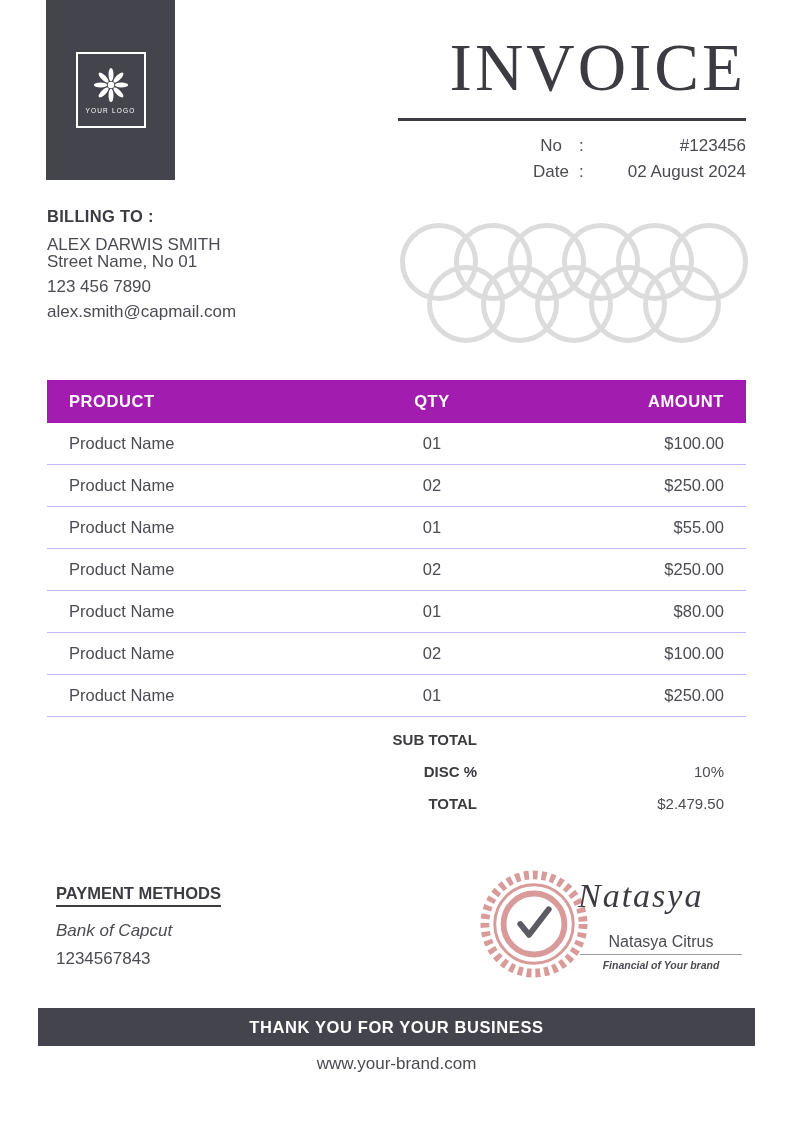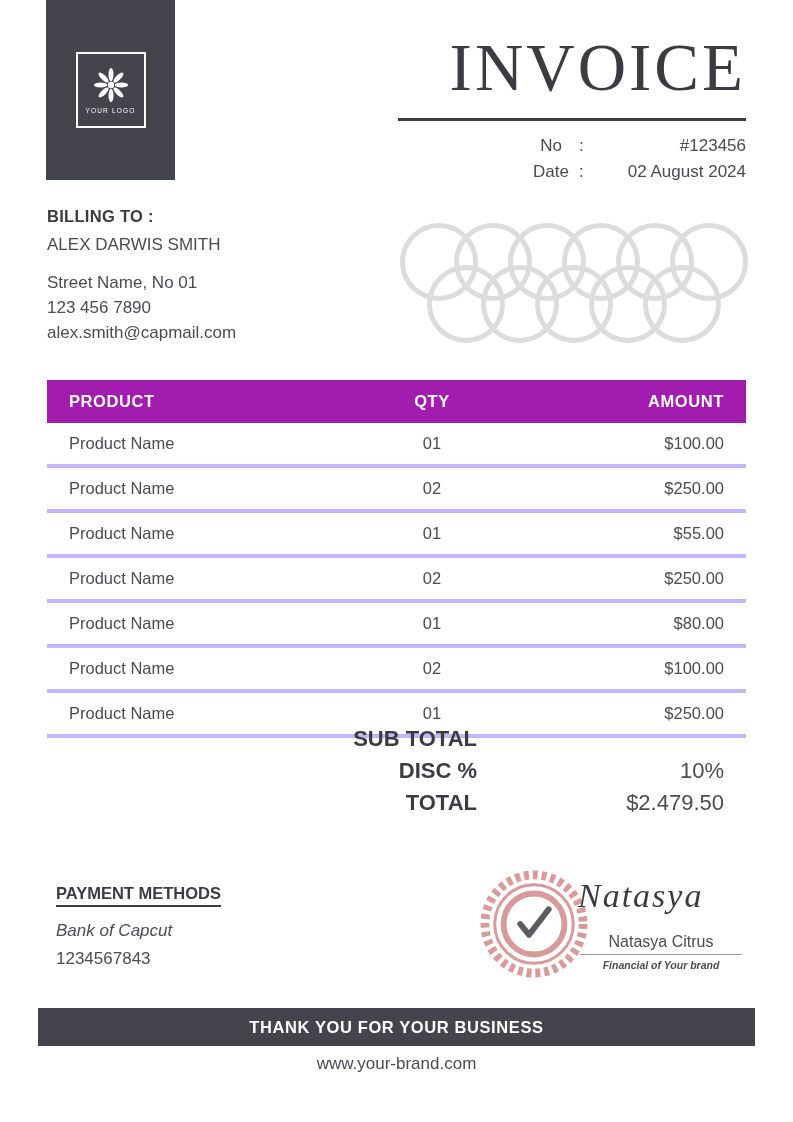--- a/index.html
+++ b/index.html
@@ -113,21 +113,20 @@
   .billing-title {
     font-size: 16.5px;
     font-weight: bold;
     letter-spacing: 0.3px;
     color: #3b3b42;
     margin-bottom: 11px;
   }
   .billing-name {
     font-size: 17px;
     color: #4b4b52;
-    margin-bottom: 21px;
   }
   .billing-line {
     font-size: 17px;
     color: #4b4b52;
     margin-bottom: 8px;
   }
 
   
   .rings {
     position: absolute;
@@ -165,36 +164,36 @@
   .col-product { width: 310px; padding-left: 22px; box-sizing: border-box; }
   .col-qty { width: 150px; text-align: center; }
   .col-amount { flex: 1; text-align: right; padding-right: 22px; box-sizing: border-box; }
 
   .trow {
     display: flex;
     align-items: center;
     height: 41px;
     font-size: 16.5px;
     color: #4b4b52;
-    border-bottom: 4px solid #c4b5fd;
+    border-bottom: 1px solid #c4b5fd;
   }
   .trow:first-child { margin-top: 1px; }
 
   
   .totals {
     position: absolute;
     left: 47px;
     top: 723px;
     width: 699px;
   }
   .totals-row {
     display: flex;
     align-items: center;
     height: 32px;
-    font-size: 22px;
+    font-size: 15px;
   }
   .totals-label {
     width: 455px;
     text-align: right;
     font-weight: bold;
     color: #3b3b42;
     padding-right: 25px;
     box-sizing: border-box;
   }
   .totals-value {

